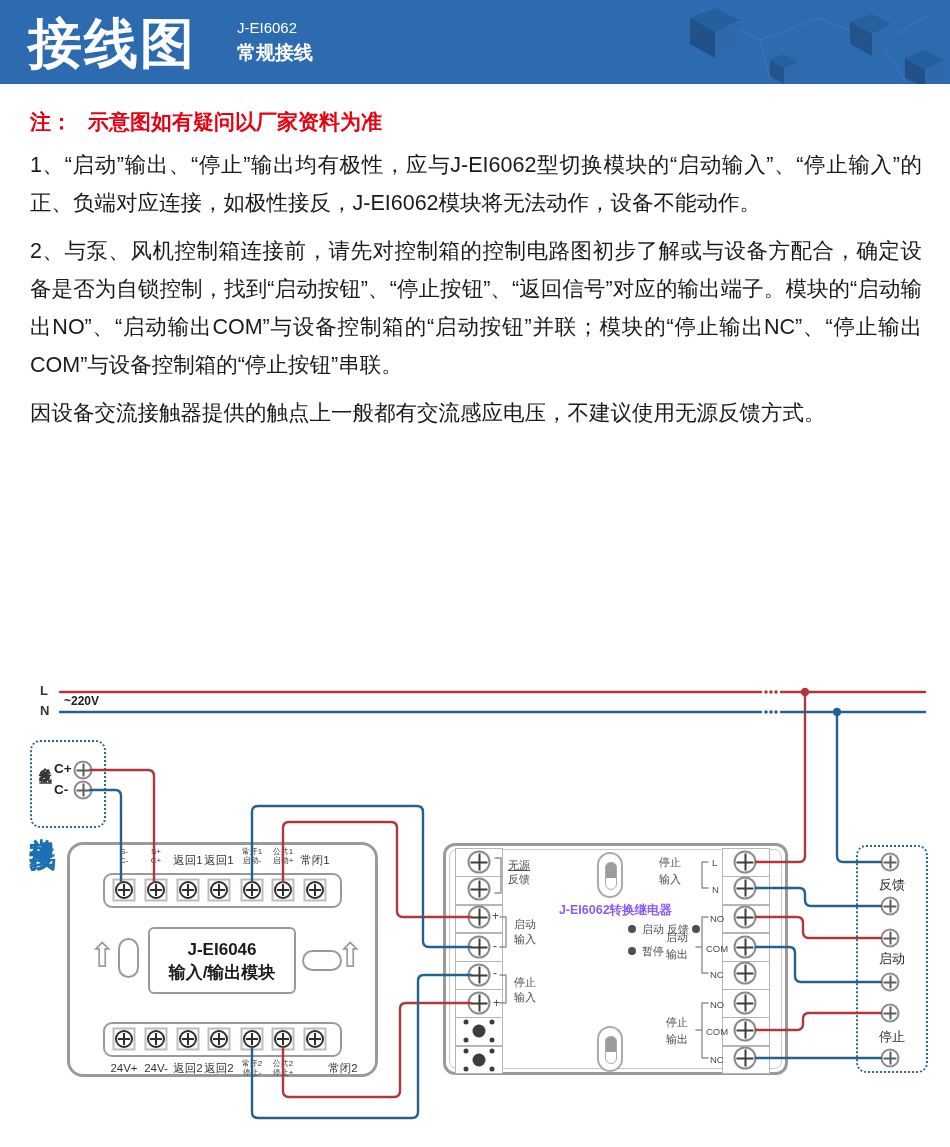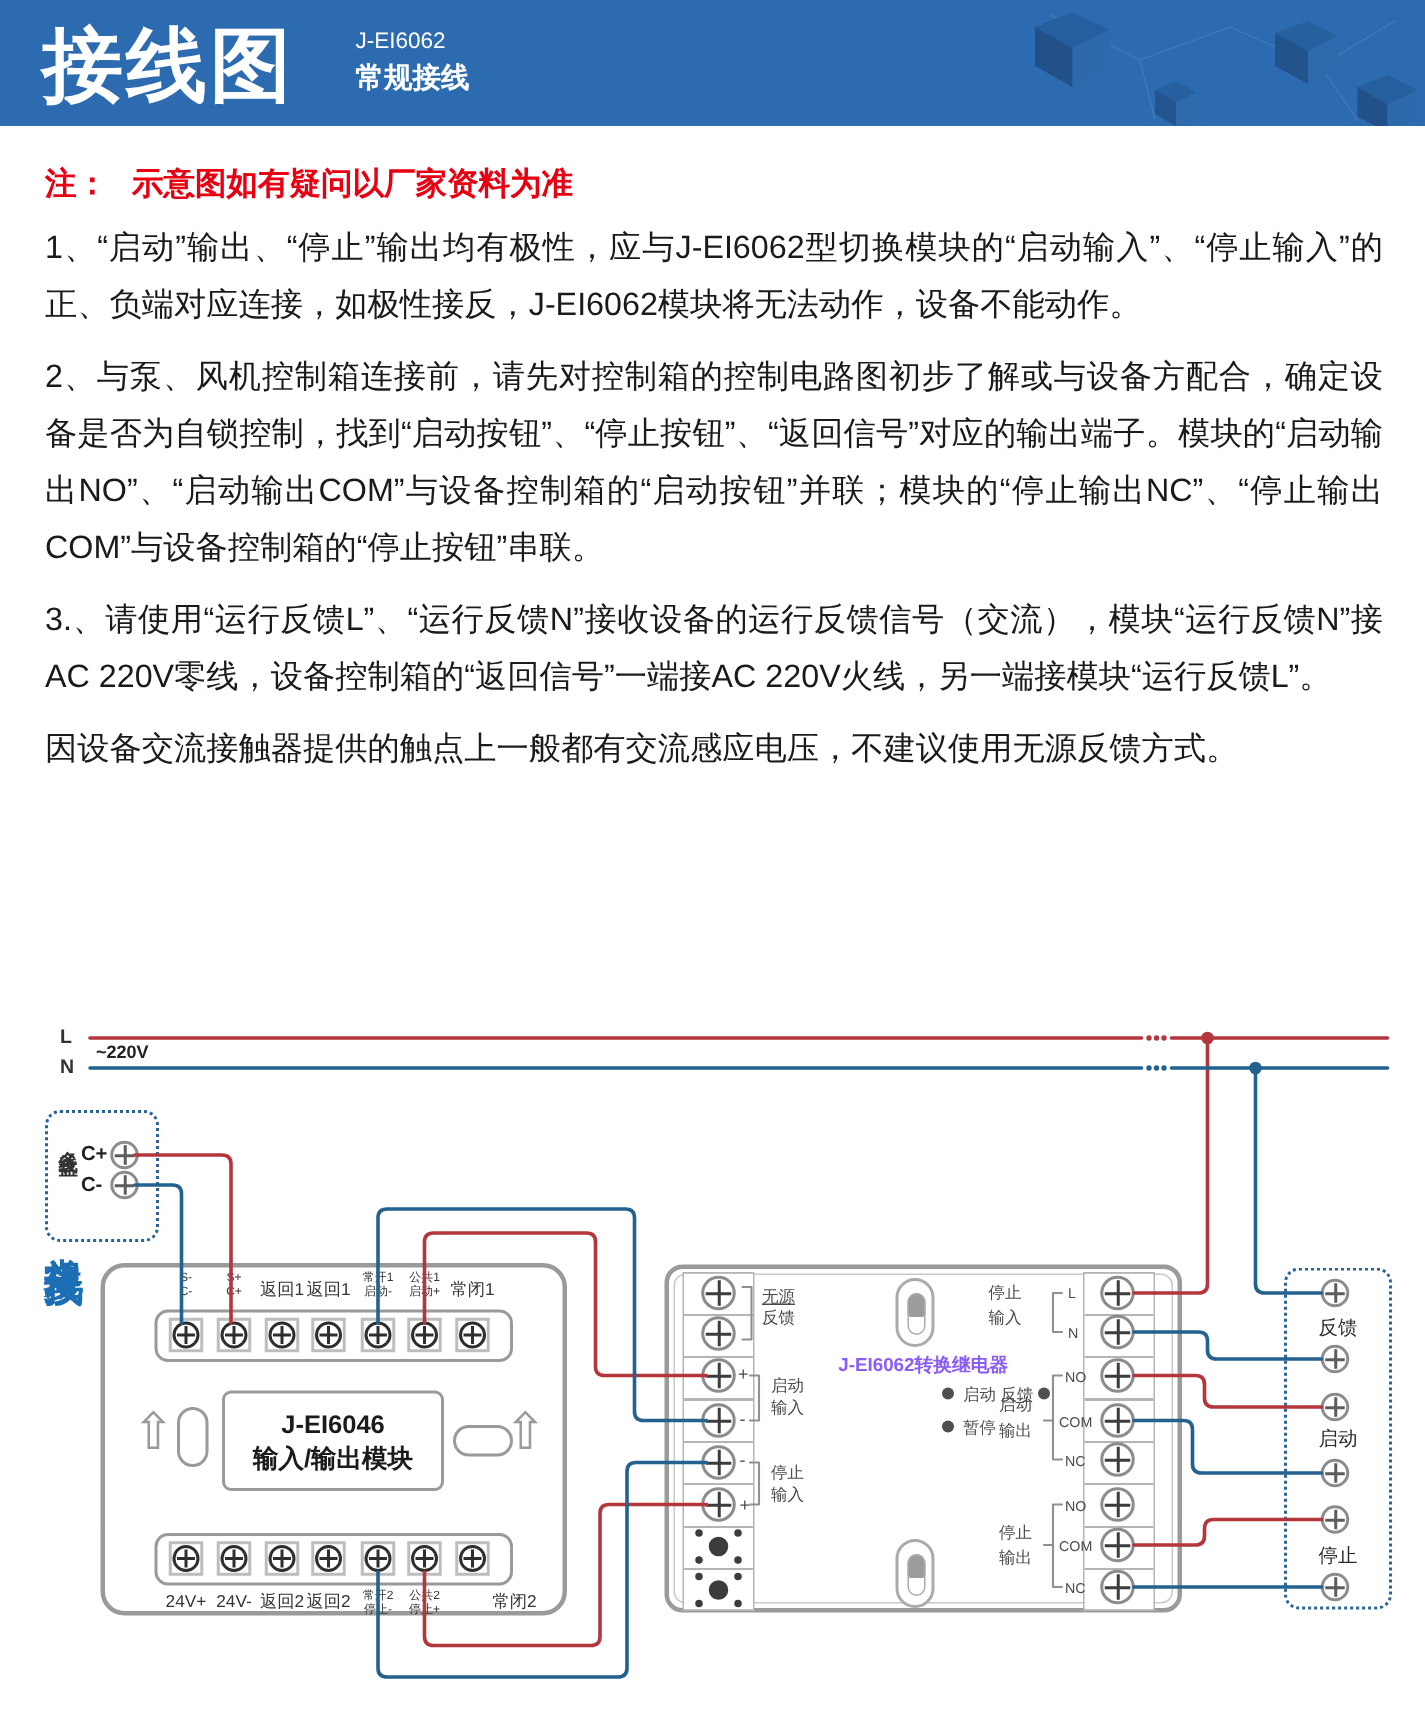--- a/index.html
+++ b/index.html
@@ -100,21 +100,20 @@
     <div class="m2">常规接线</div>
   </div>
 </div>
 
 <div class="note">
   <span>注：</span><span class="nt">示意图如有疑问以厂家资料为准</span>
 </div>
 <div class="bodytext">
   <p>1、“启动”输出、“停止”输出均有极性，应与J-EI6062型切换模块的“启动输入”、“停止输入”的正、负端对应连接，如极性接反，J-EI6062模块将无法动作，设备不能动作。</p>
   <p>2、与泵、风机控制箱连接前，请先对控制箱的控制电路图初步了解或与设备方配合，确定设备是否为自锁控制，找到“启动按钮”、“停止按钮”、“返回信号”对应的输出端子。模块的“启动输出NO”、“启动输出COM”与设备控制箱的“启动按钮”并联；模块的“停止输出NC”、“停止输出COM”与设备控制箱的“停止按钮”串联。</p>
-  <p>3.、请使用“运行反馈L”、“运行反馈N”接收设备的运行反馈信号（交流），模块“运行反馈N”接AC 220V零线，设备控制箱的“返回信号”一端接AC 220V火线，另一端接模块“运行反馈L”。</p>
   <p>因设备交流接触器提供的触点上一般都有交流感应电压，不建议使用无源反馈方式。</p>
 </div>
 
 <div class="diagram">
 
   <div class="powlab" style="left:40px;top:683px;">L</div>
   <div class="powlab" style="left:40px;top:703px;">N</div>
   <div class="powlab" style="left:64px;top:694px;font-size:12px;color:#222;">~220V</div>
 
   <div class="dashedbox" style="left:30px;top:740px;width:76px;height:88px;"></div>

